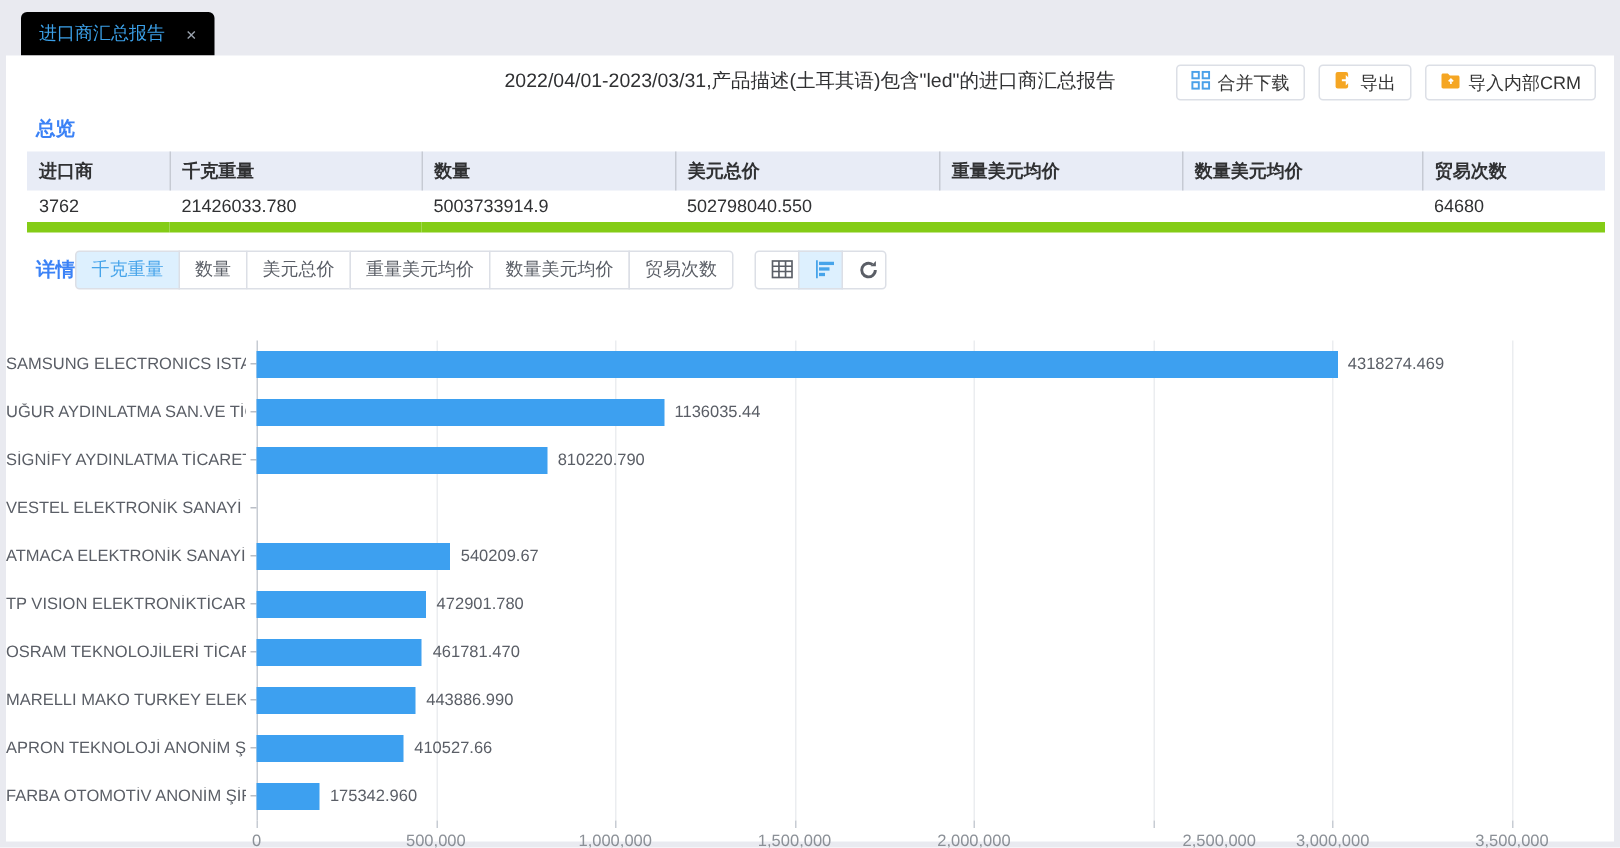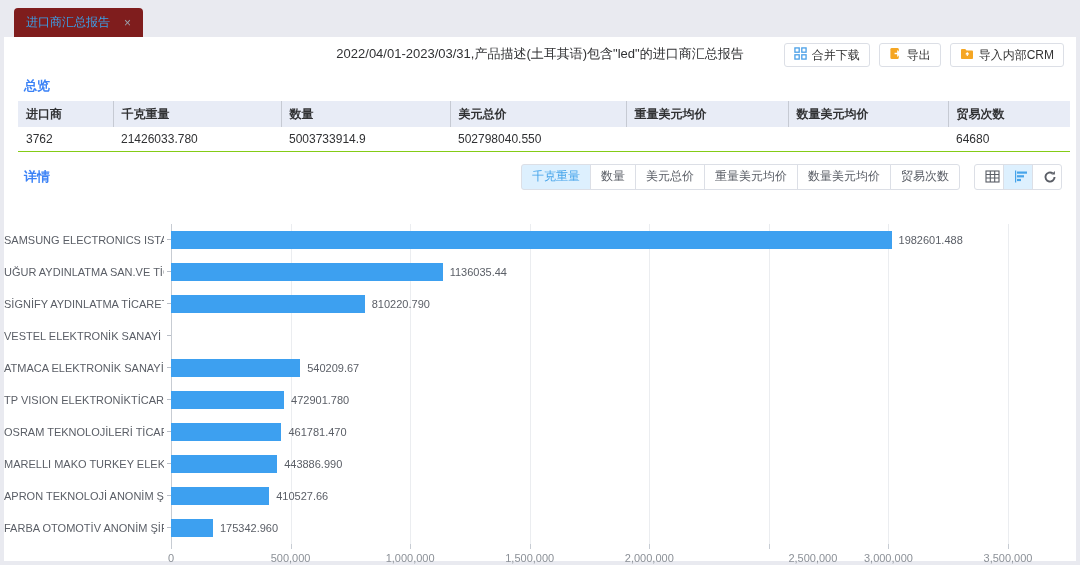--- a/index.html
+++ b/index.html
@@ -1,42 +1,42 @@
 <!DOCTYPE html>
 <html><head>
 <meta charset="utf-8">
 <style>
   * { margin:0; padding:0; box-sizing:border-box; }
   html,body { width:1080px; height:565px; overflow:hidden; }
   body { background:#e9eaf0; font-family:"Liberation Sans","DejaVu Sans",sans-serif; color:#303133; }
 
   
   .tab-strip { height:37px; background:#e9eaf0; padding-left:14px; display:flex; align-items:flex-end; }
-  .tab { background:#7f1d1d; border-radius:4px 4px 0 0; height:29px; padding:0 12px; display:flex; align-items:center; gap:14px; cursor:pointer; }
+  .tab { background:#000000; border-radius:4px 4px 0 0; height:29px; padding:0 12px; display:flex; align-items:center; gap:14px; cursor:pointer; }
   .tab-label { color:#3ba0e8; font-size:12px; }
   .tab-close { color:#9aa2ad; font-size:12px; line-height:1; }
 
   
   .card { background:#fff; margin:0 4px 4px 4px; height:524px; position:relative; }
 
   
   .title-row { position:relative; height:34px; padding-top:8px; }
   .page-title { text-align:center; font-size:13px; color:#303133; }
   .title-buttons { position:absolute; right:12px; top:6px; display:flex; gap:9px; }
   .btn { display:flex; align-items:center; gap:5px; border:1px solid #dcdfe6; border-radius:3px; background:#fff; height:24px; padding:0 9px; font-size:12px; color:#333; cursor:pointer; white-space:nowrap; }
 
   
   .section-label { font-size:13px; font-weight:bold; color:#3b82f6; margin:6px 0 6px 20px; }
   .ov-table { margin:0 14px; width:1052px; border-collapse:collapse; table-layout:fixed; font-size:12px; }
   .ov-table th { background:#e8ecf6; height:26px; text-align:left; font-weight:bold; color:#303133; padding:0 8px; border-left:1px solid #c6cad3; }
   .ov-table th:first-child { border-left:none; }
-  .ov-table td { height:24px; padding:0 8px; color:#303133; border-bottom:1px solid #84cc16; }
-
-  
-  .detail-row { display:flex; align-items:center; justify-content:space-between; margin:12px 14px 0 20px; }
+  .ov-table td { height:24px; padding:0 8px; color:#303133; border-bottom:7px solid #84cc16; }
+
+  
+  .detail-row { display:flex; align-items:center; margin:12px 14px 0 20px; }
   .toolbar { display:flex; align-items:center; }
   .seg-group { display:flex; }
   .seg-btn { border:1px solid #dcdfe6; background:#fff; color:#5a5e66; font-size:12px; height:26px; padding:0 10px; margin-left:-1px; cursor:pointer; display:flex; align-items:center; white-space:nowrap; }
   .seg-btn:first-child { margin-left:0; border-radius:3px 0 0 3px; }
   .seg-btn:last-child { border-radius:0 3px 3px 0; }
   .seg-btn.active { background:#ddf0fe; color:#46a4ea; position:relative; z-index:1; }
   .icon-group { display:flex; margin-left:14px; }
   .icon-btn { width:30px; }
   .icon-btn svg { display:block; }
 
@@ -197,21 +197,21 @@
           <div class="gridline" style="left: 57.1429%;"></div>
           <div class="gridline" style="left: 71.4286%;"></div>
           <div class="gridline" style="left: 85.7143%;"></div>
           <div class="gridline" style="left: 100%;"></div>
         </div>
     <div class="chart-row">
           <div class="cat-label">SAMSUNG ELECTRONICS ISTANBUL P...</div>
           <div class="cat-tick"></div>
           <div class="bar-area">
             <div class="bar" style="width:86.08402999999998%"></div>
-            <span class="bar-value">1982601.488</span>
+            <span class="bar-value">4318274.469</span>
           </div>
         </div>
         <div class="chart-row">
           <div class="cat-label">UĞUR AYDINLATMA SAN.VE TİC.LTD...</div>
           <div class="cat-tick"></div>
           <div class="bar-area">
             <div class="bar" style="width:32.45815542857143%"></div>
             <span class="bar-value">1136035.44</span>
           </div>
         </div>

